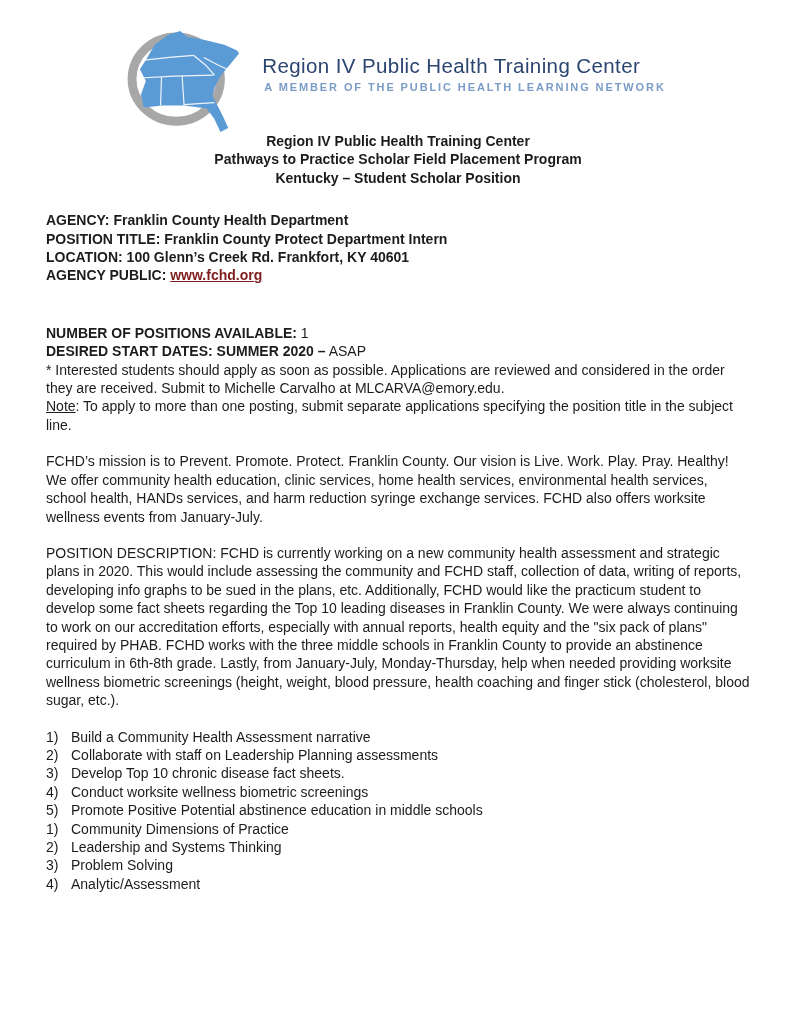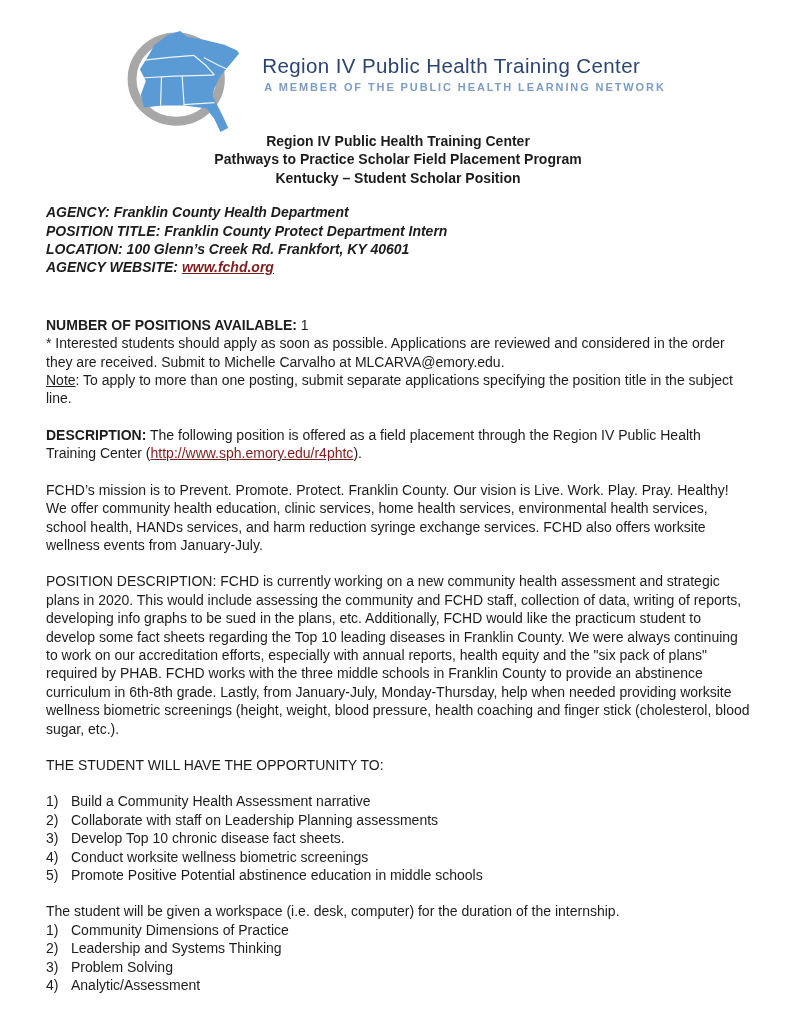--- a/index.html
+++ b/index.html
@@ -14,21 +14,21 @@
   
   .logo-row { display:flex; justify-content:center; align-items:flex-start; height:104px; margin-left:-10px; }
   .logo-map { width:138px; height:108px; flex:none; margin-top:2px; }
   .logo-text { margin-left:4px; margin-top:30px; }
   .logo-title { font-size:20.5px; letter-spacing:0.4px; color:#2b4470; font-weight:400; }
   .logo-subtitle { font-size:11px; letter-spacing:1.9px; color:#7a9cc6; font-weight:700; margin-top:3px; margin-left:2px; }
 
   
   .doc { font-size:14px; line-height:18.4px; }
   .title-block { text-align:center; font-weight:700; margin-top:4px; }
-  .agency-block { margin-top:16px; font-weight:700;font-style:italic; }
+  .agency-block { margin-top:24px; font-weight:700; }
   .positions-block { margin-top:39px; }
   b, .b { font-weight:700; }
   .para { margin-top:18px; }
   a.link { color:#7f1d1d; text-decoration:underline; cursor:pointer; }
   .u { text-decoration:underline;text-align:center; }
   .it { }
 
   .list { margin-top:18px; }
   .list-row { display:flex; }
   .list-num { width:25px; flex:none; }
@@ -66,36 +66,35 @@
     <div class="title-block">
       <div>Region IV Public Health Training Center</div>
       <div><span class="it">Pathways to Practice Scholar</span><span> Field Placement Program</span></div>
       <div>Kentucky – Student Scholar Position</div>
     </div>
 
     <div class="agency-block">
       <div><span>AGENCY:</span><span> Franklin County Health Department</span></div>
       <div><span>POSITION TITLE:</span><span> Franklin County Protect Department Intern</span></div>
       <div><span>LOCATION:</span><span> 100 Glenn’s Creek Rd. Frankfort, KY 40601</span></div>
-      <div><span>AGENCY WEBSITE: </span> <a class="link">www.fchd.org</a></div>
+      <div><span>AGENCY PUBLIC: </span> <a class="link">www.fchd.org</a></div>
     </div>
 
     <div class="positions-block">
       <div><b>NUMBER OF POSITIONS AVAILABLE:</b><span> 1</span></div>
+      <div><b>DESIRED START DATES: SUMMER 2020 –</b><span> ASAP</span></div>
       <div>* Interested students should apply as soon as possible. Applications are reviewed and considered in the order they are received. Submit to Michelle Carvalho at MLCARVA@emory.edu.</div>
       <div><span class="u">Note</span><span>: To apply to more than one posting, submit separate applications specifying the position title in the subject line.</span></div>
     </div>
 
-    <div class="para"><b>DESCRIPTION:</b><span> The following position is offered as a field placement through the Region IV Public Health Training Center (</span><a class="link">http://www.sph.emory.edu/r4phtc</a><span>).</span></div>
 
     <div class="para">FCHD’s mission is to Prevent. Promote. Protect. Franklin County. Our vision is Live. Work. Play. Pray. Healthy! We offer community health education, clinic services, home health services, environmental health services, school health, HANDs services, and harm reduction syringe exchange services. FCHD also offers worksite wellness events from January-July.</div>
 
     <div class="para">POSITION DESCRIPTION: FCHD is currently working on a new community health assessment and strategic plans in 2020. This would include assessing the community and FCHD staff, collection of data, writing of reports, developing info graphs to be sued in the plans, etc. Additionally, FCHD would like the practicum student to develop some fact sheets regarding the Top 10 leading diseases in Franklin County. We were always continuing to work on our accreditation efforts, especially with annual reports, health equity and the "six pack of plans" required by PHAB. FCHD works with the three middle schools in Franklin County to provide an abstinence curriculum in 6th-8th grade. Lastly, from January-July, Monday-Thursday, help when needed providing worksite wellness biometric screenings (height, weight, blood pressure, health coaching and finger stick (cholesterol, blood sugar, etc.).</div>
 
-    <div class="para">THE STUDENT WILL HAVE THE OPPORTUNITY TO:</div>
     <div class="list">
       <div class="list-row">
           <span class="list-num">1)</span>
           <span class="list-text">Build a Community Health Assessment narrative</span>
         </div>
       <div class="list-row">
           <span class="list-num">2)</span>
           <span class="list-text">Collaborate with staff on Leadership Planning assessments</span>
         </div>
       <div class="list-row">
@@ -105,21 +104,20 @@
       <div class="list-row">
           <span class="list-num">4)</span>
           <span class="list-text">Conduct worksite wellness biometric screenings</span>
         </div>
       <div class="list-row">
           <span class="list-num">5)</span>
           <span class="list-text">Promote Positive Potential abstinence education in middle schools</span>
         </div>
     </div>
 
-    <div class="para">The student will be given a workspace (i.e. desk, computer) for the duration of the internship.</div>
 
     <div>
       <div class="list-row">
           <span class="list-num">1)</span>
           <span class="list-text">Community Dimensions of Practice</span>
         </div>
       <div class="list-row">
           <span class="list-num">2)</span>
           <span class="list-text">Leadership and Systems Thinking</span>
         </div>

